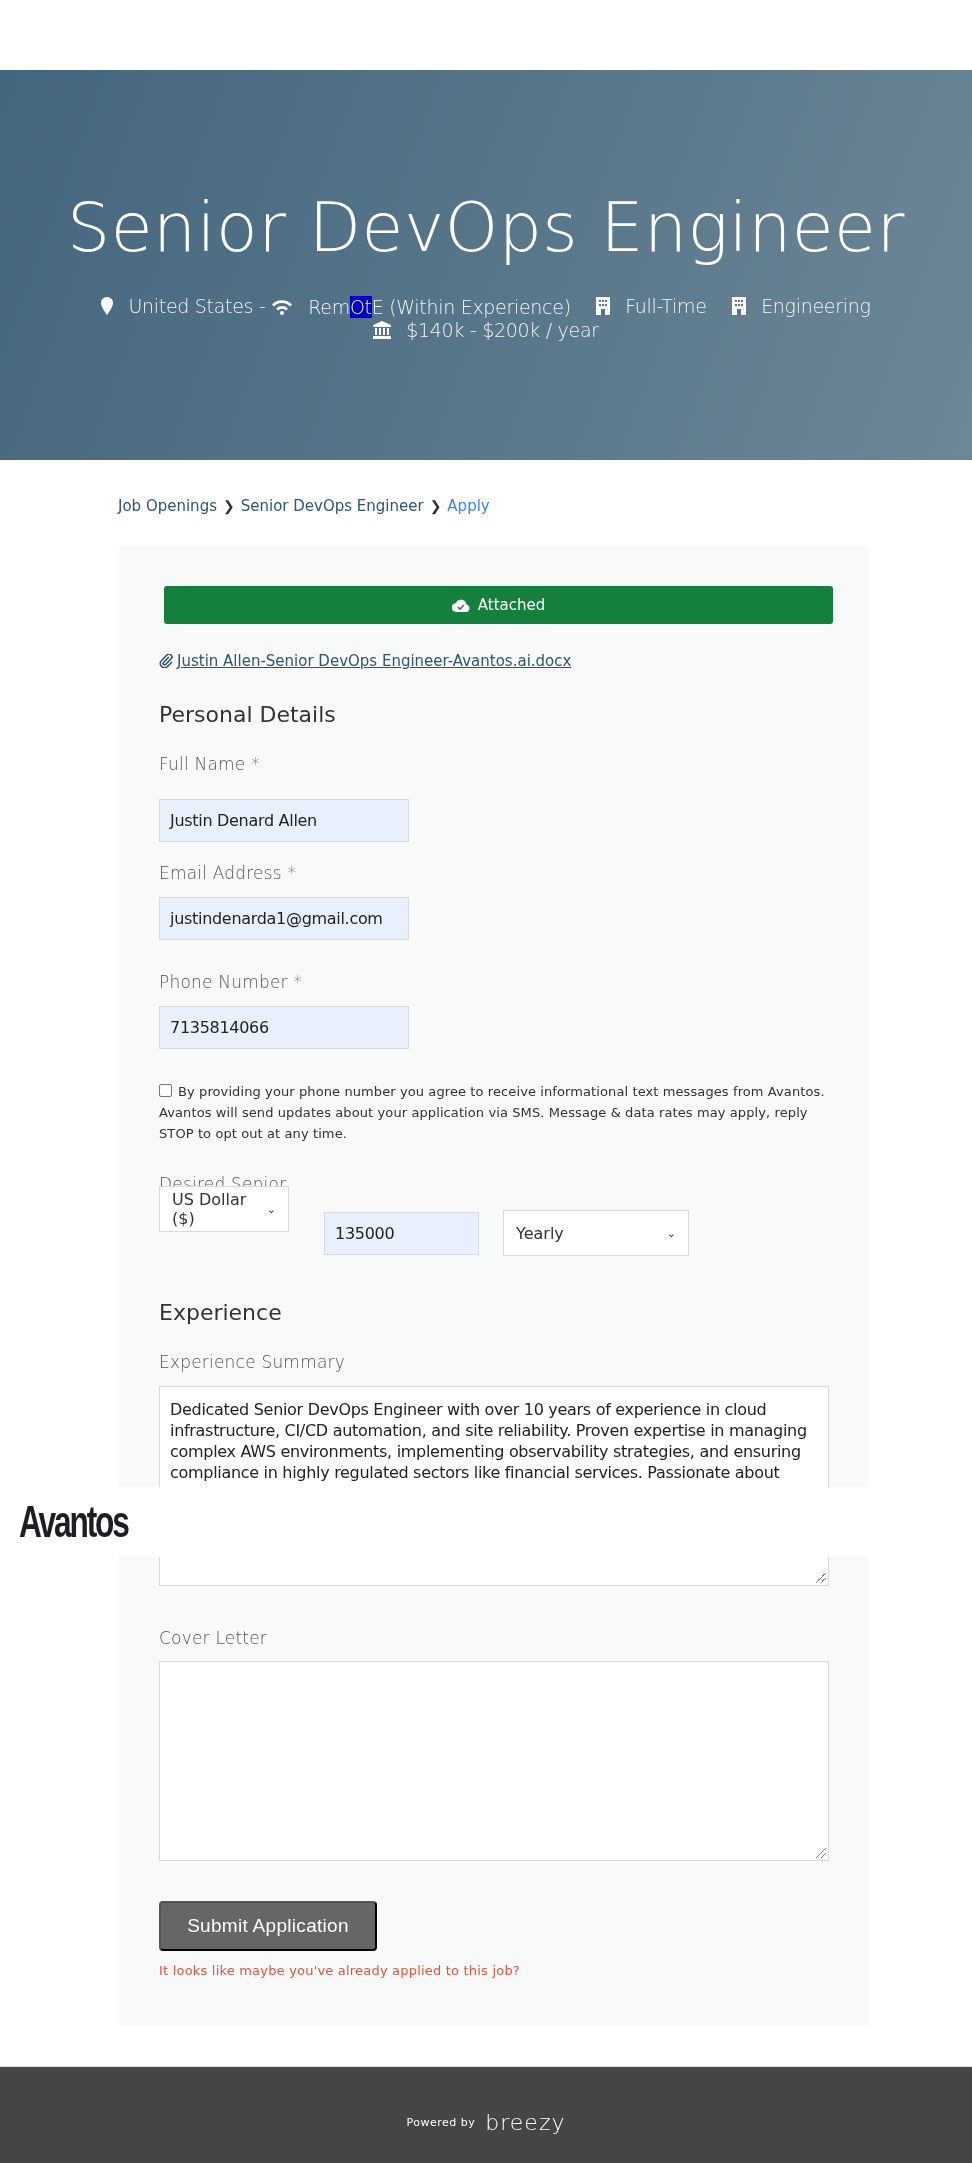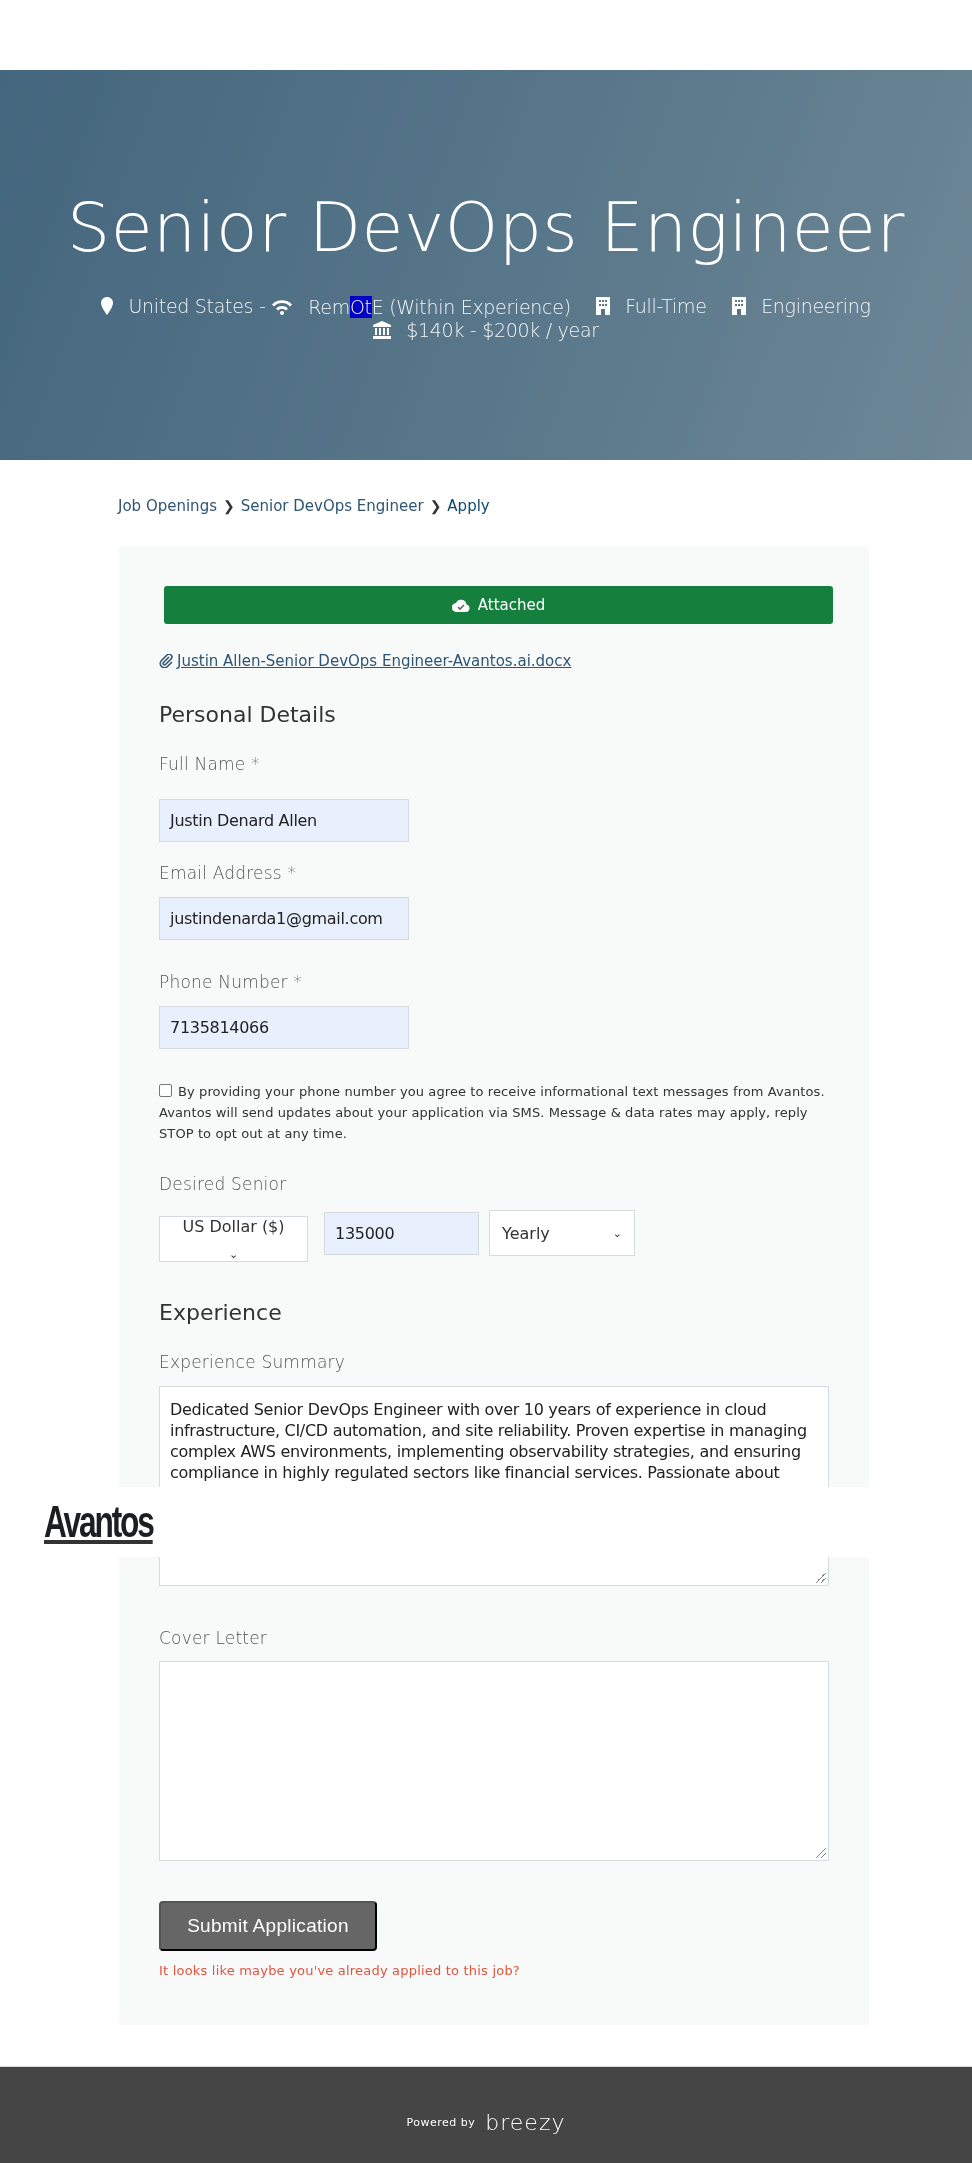--- a/index.html
+++ b/index.html
@@ -29,21 +29,21 @@
   .hero-meta .sep { display: inline-block; width: 14px; }
   .ico { display: inline-block; vertical-align: middle; }
   .sel { background: #0000c8; color: #fff; }
 
   .breadcrumb {
     position: absolute; left: 118px; top: 497px; font-size: 15px;
     display: flex; align-items: center; gap: 6px; color: #2e5573;
   }
   .breadcrumb a { color: #2e5573; text-decoration: none; }
   .breadcrumb .chev { color: #333; font-size: 14px; }
-  .breadcrumb .cur { color: #0c4a6e; text-align: center; }
+  .breadcrumb .cur { color: #3b82f6; text-align: center; }
 
   .panel {
     position: absolute; left: 119px; top: 546px; width: 750px; height: 1479px;
     background: #f8f9f9; border-radius: 3px;
   }
   .attach-btn {
     position: absolute; left: 45px; top: 40px; width: 669px; height: 38px;
     background: #15803d; border-radius: 3px; color: #fff; font-size: 15px;
     display: flex; align-items: center; justify-content: center; gap: 8px;
   }
@@ -84,21 +84,21 @@
   }
   .submit {
     position: absolute; left: 40px; top: 1355px; width: 218px; height: 50px;
     background: #666666; border-radius: 4px; color: #fff; font-size: 19px;
     display: flex; align-items: center; justify-content: center; letter-spacing: 0.3px;
   }
   .warn { position: absolute; left: 40px; top: 1417px; font-size: 13px; color: #e0553f; letter-spacing: 0.2px; }
 
   .sticky {
     position: absolute; left: 0; top: 1487px; width: 972px; height: 70px;
-    background: #ffffff; display: flex; align-items: center; padding-left: 44px; text-decoration: underline;
+    background: #ffffff; display: flex; align-items: center; padding-left: 19px;
   }
   .logo {
     font-family: "Liberation Sans", sans-serif; font-weight: 700; font-size: 44px;
     color: #1c1f22; letter-spacing: -3px; transform: scaleX(0.72); transform-origin: left center;
   }
 
   .footer {
     position: absolute; left: 0; top: 2066px; width: 972px; height: 111px;
     background: #454545; display: flex; align-items: center; justify-content: center; gap: 10px;
     border-top: 1px solid #ddd;
@@ -212,26 +212,26 @@
   <div class="inp" style="top:351px">justindenarda1@gmail.com</div>
 
   <label class="lbl" style="top:426px">Phone Number *</label>
   <div class="inp" style="top:460px">7135814066</div>
 
   <div class="sms">
     <span class="cb"></span><span>By providing your phone number you agree to receive informational text messages from Avantos. Avantos will send updates about your application via SMS. Message &amp; data rates may apply, reply STOP to opt out at any time.</span>
   </div>
 
   <label class="lbl" style="top:628px">Desired Senior</label>
-  <div class="select" style="left:40px; top:670px; width:149px;flex-direction:column;">
+  <div class="select" style="left:40px; top:640px; width:130px;">
     <span>US Dollar ($)</span>
     <span class="caret">⌄</span>
   </div>
   <div class="inp" style="left:205px; top:666px; width:155px;">135000</div>
-  <div class="select" style="left:370px; top:664px; width:146px;">
+  <div class="select" style="left:384px; top:664px; width:186px;">
     <span>Yearly</span>
     <span class="caret">⌄</span>
   </div>
 
   <h2 class="section-title" style="top:754px">Experience</h2>
 
   <label class="lbl" style="top:806px">Experience Summary</label>
   <div class="textarea" style="top:840px; height:200px;">
     <span>Dedicated Senior DevOps Engineer with over 10 years of experience in cloud infrastructure, CI/CD automation, and site reliability. Proven expertise in managing complex AWS environments, implementing observability strategies, and ensuring compliance in highly regulated sectors like financial services. Passionate about</span>
     <span class="resize"></span>

